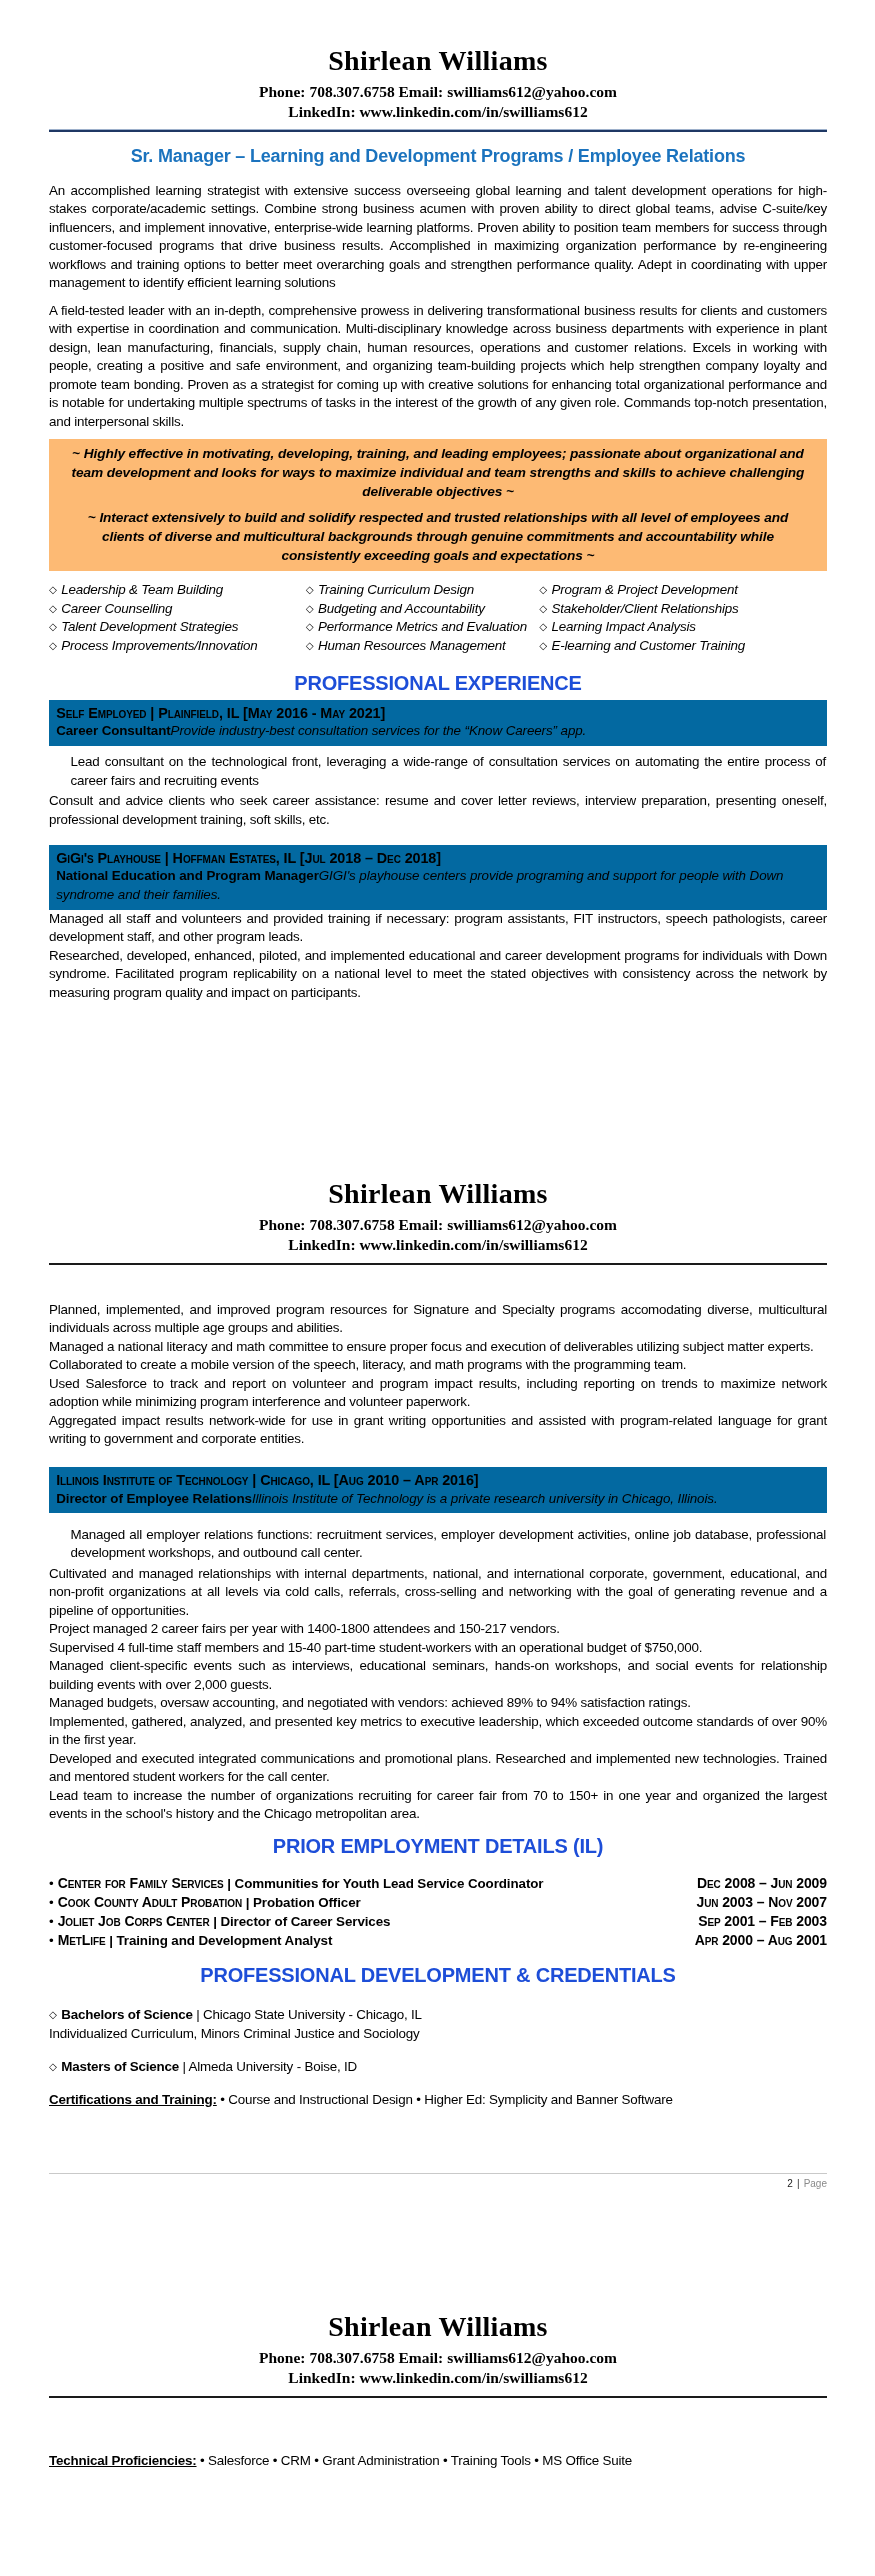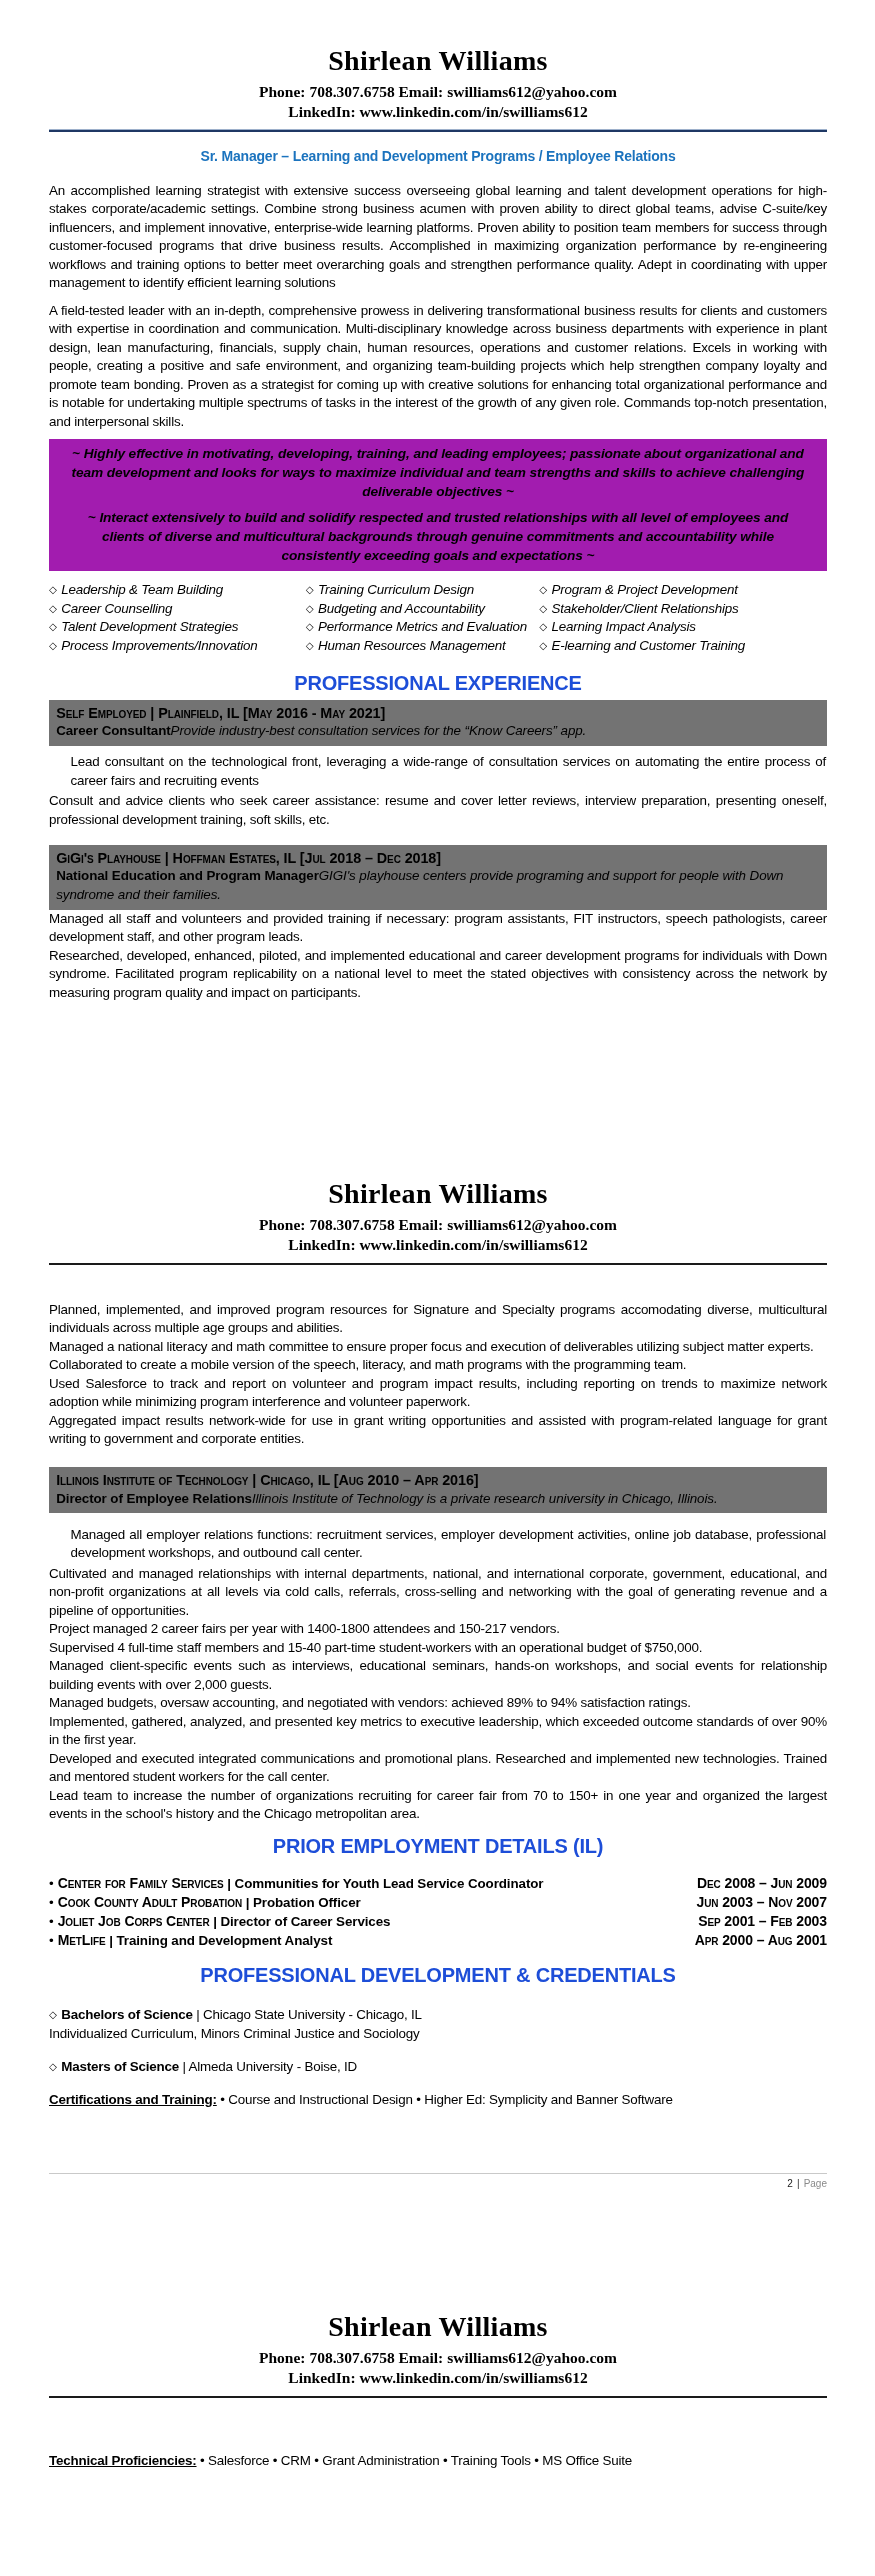--- a/index.html
+++ b/index.html
@@ -8,49 +8,49 @@
 
   
   .doc-header{text-align:center;padding-top:45px;}
   .name{font-family:"Liberation Serif",serif;font-weight:bold;font-size:28px;line-height:31px;letter-spacing:0.3px;}
   .contact{font-family:"Liberation Serif",serif;font-weight:bold;font-size:15.5px;line-height:19.6px;}
   .contact.first{margin-top:6.2px;}
   .rule-navy{margin-top:7.2px;border-top:0.5px solid #9db0cb;height:2.6px;background:#1F3864;}
   .rule-double{margin-top:8.2px;border-top:2.1px double #1a1a1a;height:0;}
 
   
-  .doc-title{margin:13.4px 0 0 0;text-align:center;color:#1B73BE;font-size:14px;line-height:20.6px;font-weight:bold;letter-spacing:-0.2px;}
+  .doc-title{margin:13.4px 0 0 0;text-align:center;color:#1B73BE;font-size:18px;line-height:20.6px;font-weight:bold;letter-spacing:-0.2px;}
   .section-heading{margin:18.5px 0 0 0;text-align:center;color:#1d4ed8;font-size:20px;line-height:19.6px;font-weight:bold;letter-spacing:-0.2px;}
   .section-heading.mt26{margin-top:13.4px;}
   .section-heading.mt30{margin-top:15.5px;}
 
   
   .body{margin:0;font-size:13.4px;line-height:18.5px;letter-spacing:-0.2px;}
   .page-2 .body{line-height:18.5px;}
   .just{text-align:justify;}
   .indent{margin-left:21.6px;margin-right:1px;}
   .mt30{margin-top:15.5px;}
   .mt24{margin-top:12.4px;}
   .mt18{margin-top:9.3px;}
   .mt14{margin-top:7.2px;}
   .mt6{margin-top:2px;}
   .first-after-rule{margin-top:36px;}
 
   
-  .quote-block{margin-top:7.2px;background:#a21caf;padding:5.2px 16.5px 6.2px;}
+  .quote-block{margin-top:7.2px;background:#fdba74;padding:5.2px 16.5px 6.2px;}
   .quote-block p{margin:0;text-align:center;font-weight:bold;font-style:italic;font-size:13.7px;line-height:19px;letter-spacing:-0.1px;}
   .quote-block p + p{margin-top:7.2px;}
 
   
   .skills{margin-top:10.3px;display:grid;grid-template-columns:33% 30% 37%;font-style:italic;font-size:13.4px;}
   .skill{line-height:17.5px;white-space:nowrap;letter-spacing:-0.2px;}
   .dia{font-style:normal;font-size:10.3px;margin-right:4.6px;position:relative;top:-1px;}
 
   
-  .job-block{margin-top:6.2px;background:#737373;padding:4.1px 7.2px 5.2px;}
+  .job-block{margin-top:6.2px;background:#0369a1;padding:4.1px 7.2px 5.2px;}
   .job-block.mt30{margin-top:15.5px;}
   .job-block.mt36{margin-top:18.5px;}
   .job-header{font-weight:bold;font-variant:small-caps;font-size:14.4px;line-height:18.5px;letter-spacing:-0.1px;}
   .job-role-line{font-size:13.4px;line-height:18.5px;letter-spacing:-0.1px;}
   .role{font-weight:bold;}
   .blurb{font-style:italic;}
 
   
   .prior-rows{margin-top:17.5px;}
   .prior-row{display:flex;justify-content:space-between;font-size:13.4px;line-height:19px;letter-spacing:-0.1px;}

